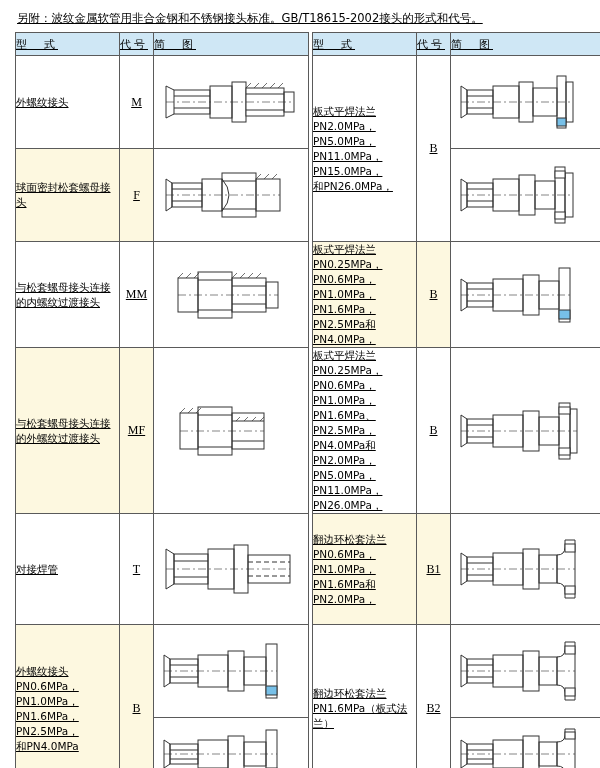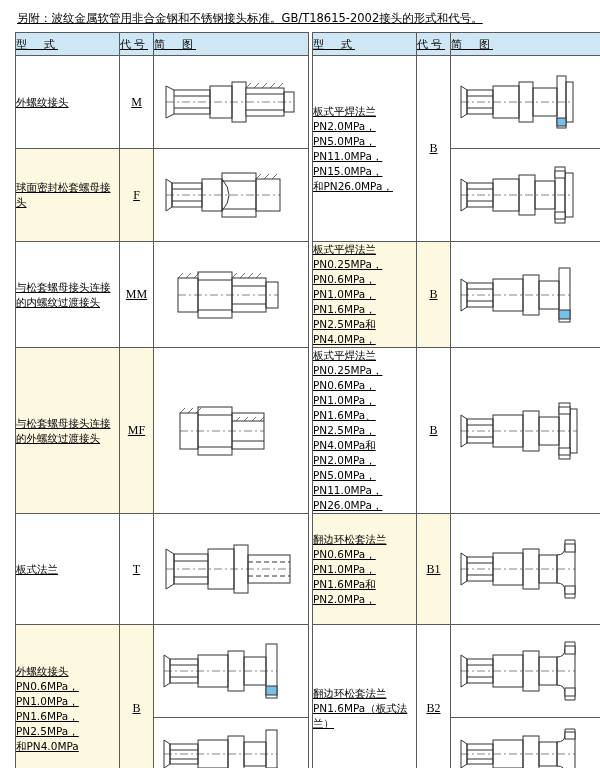--- a/index.html
+++ b/index.html
@@ -282,21 +282,21 @@
               <rect x="117" y="26" width="7" height="44"></rect>
               <rect x="106" y="24" width="11" height="7" fill="#fff"></rect>
               <rect x="106" y="65" width="11" height="7" fill="#fff"></rect>
               <line x1="8" y1="48" x2="124" y2="48" stroke-dasharray="8 3 2 3" stroke-width="0.6"></line>
             </g>
           </svg>
         </td>
       </tr>
 
       <tr>
-        <td class="type-cell white" style="height:110px">板式法兰</td>
+        <td class="type-cell white" style="height:110px">对接焊管</td>
         <td class="code-cell white">T</td>
         <td class="fig-cell">
           <svg width="150" height="102" viewBox="0 0 150 102">
             <g fill="none" stroke="#333" stroke-width="1">
               <path d="M18 36 L10 31 L10 71 L18 66 Z"></path>
               <rect x="18" y="36" width="34" height="30"></rect>
               <line x1="18" y1="43" x2="52" y2="43"></line>
               <line x1="18" y1="59" x2="52" y2="59"></line>
               <rect x="52" y="31" width="26" height="40"></rect>
               <rect x="78" y="27" width="14" height="48"></rect>

